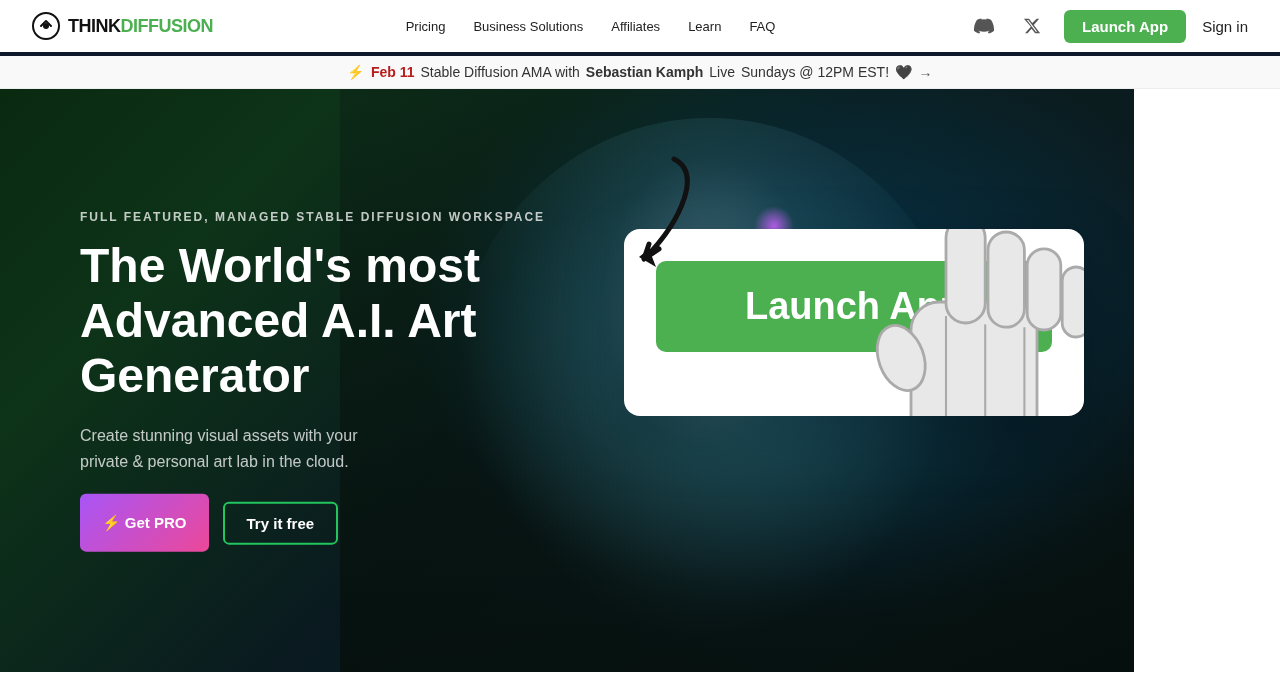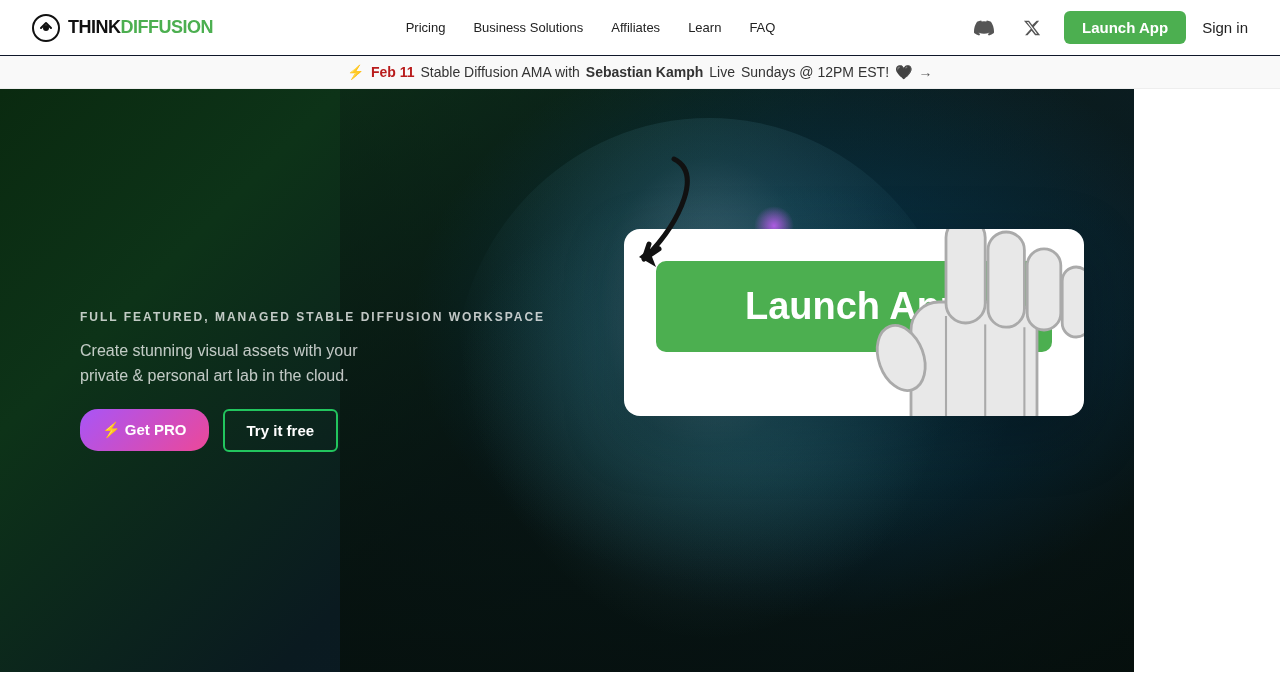--- a/index.html
+++ b/index.html
@@ -8,21 +8,21 @@
     
     .navbar {
       position: relative;
       z-index: 10;
       background: #fff;
       display: flex;
       align-items: center;
       justify-content: space-between;
       padding: 0 32px;
       height: 56px;
-      border-bottom: 1px solid #0f172a;
+      border-bottom: 4px solid #0f172a;
     }
     .navbar-left {
       display: flex;
       align-items: center;
       gap: 8px;
     }
     .logo-text {
       font-size: 18px;
       font-weight: 700;
       color: #111;
@@ -156,22 +156,22 @@
     }
     .hero-ctas {
       display: flex;
       align-items: center;
       gap: 14px;
     }
     .get-pro-btn {
       background: linear-gradient(135deg, #a855f7, #ec4899);
       color: #fff;
       border: none;
-      border-radius: 18px;
-      padding: 12px 22px;
+      border-radius: 6px;
+      padding: 20px 22px;
       font-size: 15px;
       font-weight: 700;
       cursor: pointer;
       display: flex;
       align-items: center;
       gap: 6px;
     }
     .try-free-btn {
       background: transparent;
       color: #fff;
@@ -301,20 +301,25 @@
 </div>
 
 <section class="hero">
   <div class="hero-bg"></div>
   <div class="astronaut-overlay"></div>
   <div class="face-highlight"></div>
   <div class="glow-purple"></div>
 
   <div class="hero-content">
     <p class="hero-eyebrow">FULL FEATURED, MANAGED STABLE DIFFUSION WORKSPACE</p>
+    <h1 class="hero-title">
+      <span>The World's most</span><br>
+      <span>Advanced A.I. Art</span><br>
+      <span>Generator</span>
+    </h1>
     <p class="hero-subtitle">Create stunning visual assets with your<br>private &amp; personal art lab in the cloud.</p>
     <div class="hero-ctas">
       <button class="get-pro-btn">⚡ Get PRO</button>
       <button class="try-free-btn">Try it free</button>
     </div>
   </div>
 
   <div class="tooltip-card">
     <button class="tooltip-launch-btn">Launch App</button>
 

